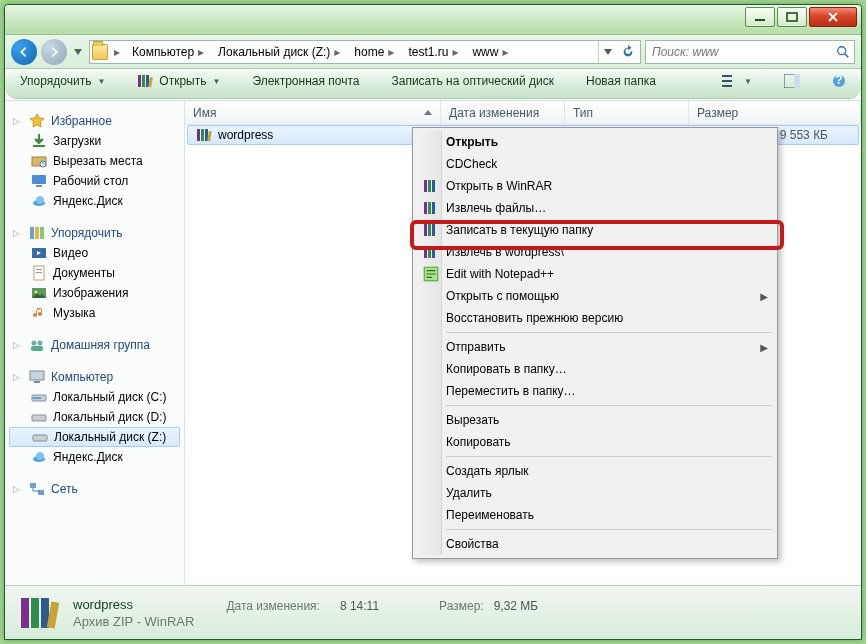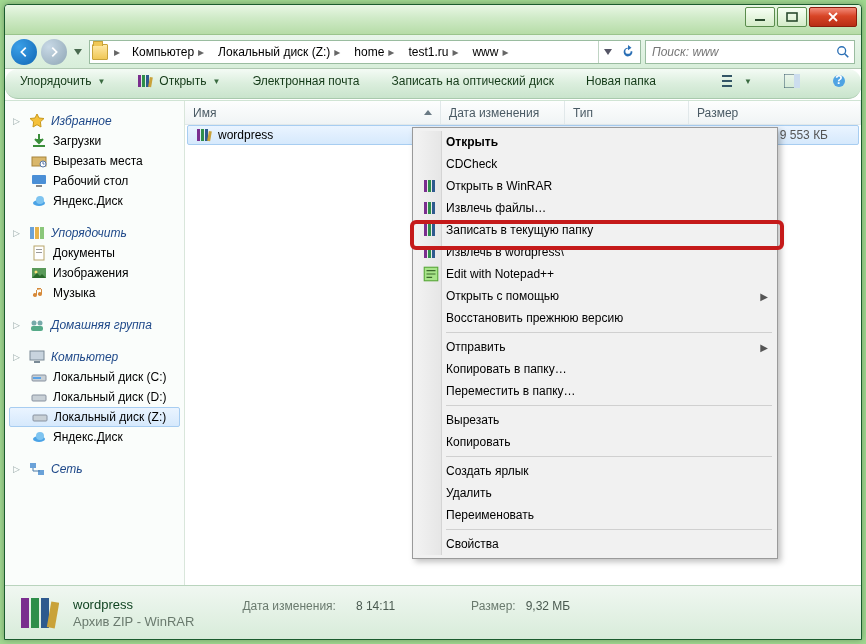--- a/index.html
+++ b/index.html
@@ -38,21 +38,21 @@
   .tool-btn { height: 24px; padding: 0 8px; display:flex; align-items:center; gap:6px; border:1px solid transparent; border-radius:2px; color:#143a18; cursor:default; white-space:nowrap; }
   .tool-btn .tri { font-size: 8px; color:#3a6a40; }
   .tool-spacer { flex:1; }
   .icon-sm { width: 16px; height: 16px; display:inline-flex; align-items:center; justify-content:center; }
 
   .body { position:absolute; top: 95px; bottom: 54px; left: 0; right: 0; display:flex; border-top: 1px solid #d0e4d4; }
   .sidebar { width: 180px; background: #fafdfb; border-right:1px solid #d9e6db; padding: 6px 0; overflow:hidden; }
   .side-group { padding: 4px 0 8px 0; }
   .side-h { display:flex; align-items:center; gap:6px; padding: 2px 8px; cursor:default; }
   .side-h span.tri { width:10px; color:#9aa; font-size:9px; }
-  .side-h .lbl { color:#204a8a;font-style:italic; }
+  .side-h .lbl { color:#204a8a; }
   .side-item { display:flex; align-items:center; gap:6px; padding: 2px 8px 2px 26px; cursor:default; height:20px; white-space:nowrap; overflow:hidden;}
   .side-item.selected { background: linear-gradient(#eaf4ff,#d6e9fc); border:1px solid #a7cdf1; border-radius:2px; margin: 0 4px; padding-left: 22px; }
 
   .filepane { flex:1; background:#fff; position:relative; }
   .columns { height: 24px; border-bottom:1px solid #e1e8ea; display:flex; align-items:stretch; background: linear-gradient(#fdfefe,#f0f4f5); }
   .col { padding: 0 8px; display:flex; align-items:center; color:#4a5a64; border-right:1px solid #e1e8ea; cursor:default; gap:4px; }
   .col.name { width: 256px; } .col.date { width: 124px; } .col.type { width: 124px; text-align:right; } .col.size { flex:1; }
   .col svg { width:8px; height:8px; }
 
   .row { height: 20px; display:flex; align-items:center; background: linear-gradient(#eaf4ff,#d6e9fc); border:1px solid #a7cdf1; border-radius:2px; margin: 0 2px; }
@@ -74,21 +74,21 @@
 
   .highlight-box { position:absolute; left: 225px; top: 119px; width: 374px; height: 30px; border: 4px solid #c51a1a; border-radius: 6px; pointer-events:none; z-index: 50; }
 
   .statusbar { position:absolute; left:0; right:0; bottom:0; height:54px; background: linear-gradient(#f0f7f1,#d8ecda); border-top:1px solid #b9d4bd; display:flex; align-items:center; padding: 0 12px; gap: 14px; }
   .status-thumb { width: 42px; height: 42px; }
   .status-cols { display:flex; flex-direction:column; gap:2px; }
   .status-title { font-size: 13px; color:#142; }
   .status-sub { font-size: 13px; color:#6a7a6e; }
   .status-meta { display:flex; gap: 60px; margin-left: 18px; }
   .meta-pair { display:flex; flex-direction:column; font-size: 11px; color:#4a5a50; }
-  .meta-pair .k { color:#6a7a6e; text-align:center;margin-left:16px; }
+  .meta-pair .k { color:#6a7a6e; text-align:center; }
 
   .winrar-books { width:16px; height:16px; }
 </style>
 </head>
 <body>
 
 <div class="window">
 
   <div class="titlebar">
     <div class="win-btns">
@@ -277,20 +277,29 @@
                 <rect x="1" y="2" width="4" height="12" fill="#6aa2d8"></rect>
                 <rect x="6" y="2" width="4" height="12" fill="#e6b24a"></rect>
                 <rect x="11" y="2" width="4" height="12" fill="#8ac77a"></rect>
               </svg>
             </span>
             <span class="lbl">Упорядочить</span>
           </div>
         <div class="side-item">
             <span class="icon-sm">
               <svg viewBox="0 0 16 16">
+                <rect x="1" y="3" width="14" height="10" fill="#3a6aa8"></rect>
+                <path d="M6 6v4l4-2z" fill="#fff"></path>
+              </svg>
+            </span>
+            <span>Видео</span>
+          </div>
+        <div class="side-item">
+            <span class="icon-sm">
+              <svg viewBox="0 0 16 16">
                 <rect x="3" y="1" width="10" height="14" fill="#fff" stroke="#b8a66a"></rect>
                 <rect x="5" y="4" width="6" height="1" fill="#999"></rect>
                 <rect x="5" y="7" width="6" height="1" fill="#999"></rect>
               </svg>
             </span>
             <span>Документы</span>
           </div>
         <div class="side-item">
             <span class="icon-sm">
               <svg viewBox="0 0 16 16">

